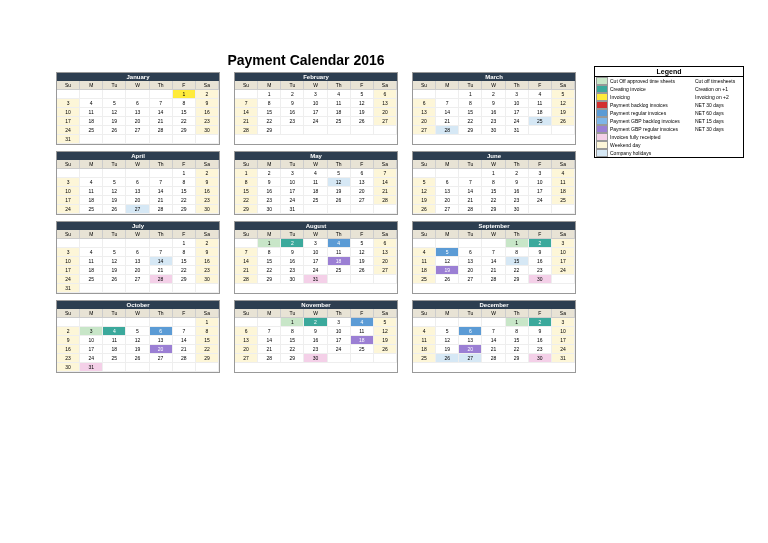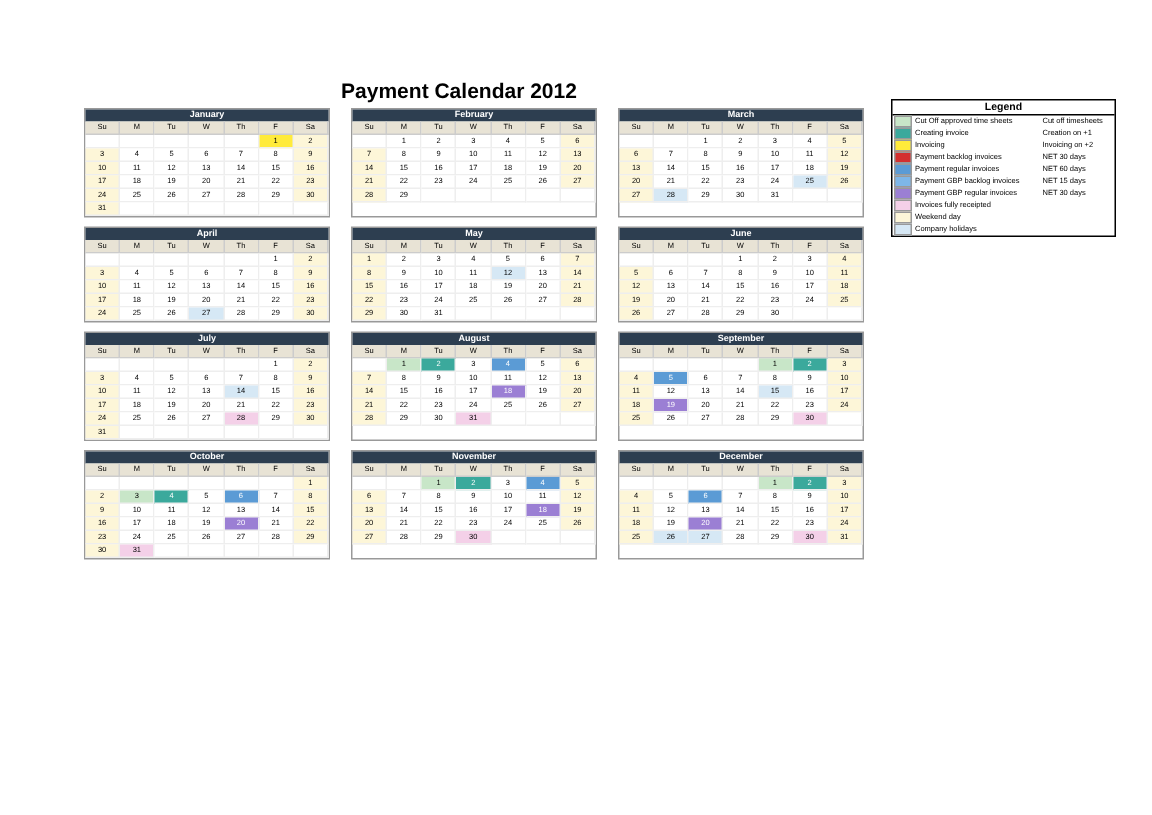--- a/index.html
+++ b/index.html
@@ -21,21 +21,21 @@
 .wk div.pk{background:#f4d0e8}
 .legend{position:absolute;top:66px;right:24px;border:1px solid #000;font-size:5px;width:148px}
 .legend .lh{font-weight:bold;text-align:center;border-bottom:1px solid #000;padding:1px 0;font-size:7px}
 .legend .lr{display:flex;align-items:center;padding:0}
 .legend .sw{width:10px;height:6px;border:0.5px solid #999;margin:0 2px 0 1px;flex-shrink:0}
 .legend .lt{flex:1}.legend .rt{width:48px}
 </style>
 </head>
 <body>
 
-<div class="title">Payment Calendar 2012</div>
+<div class="title">Payment Calendar 2016</div>
 <div class="grid" id="grid">
     <div class="month">
       <div class="mhead">January</div>
       <div class="dow">
         <div>Su</div>
         <div>M</div>
         <div>Tu</div>
         <div>W</div>
         <div>Th</div>
         <div>F</div>

